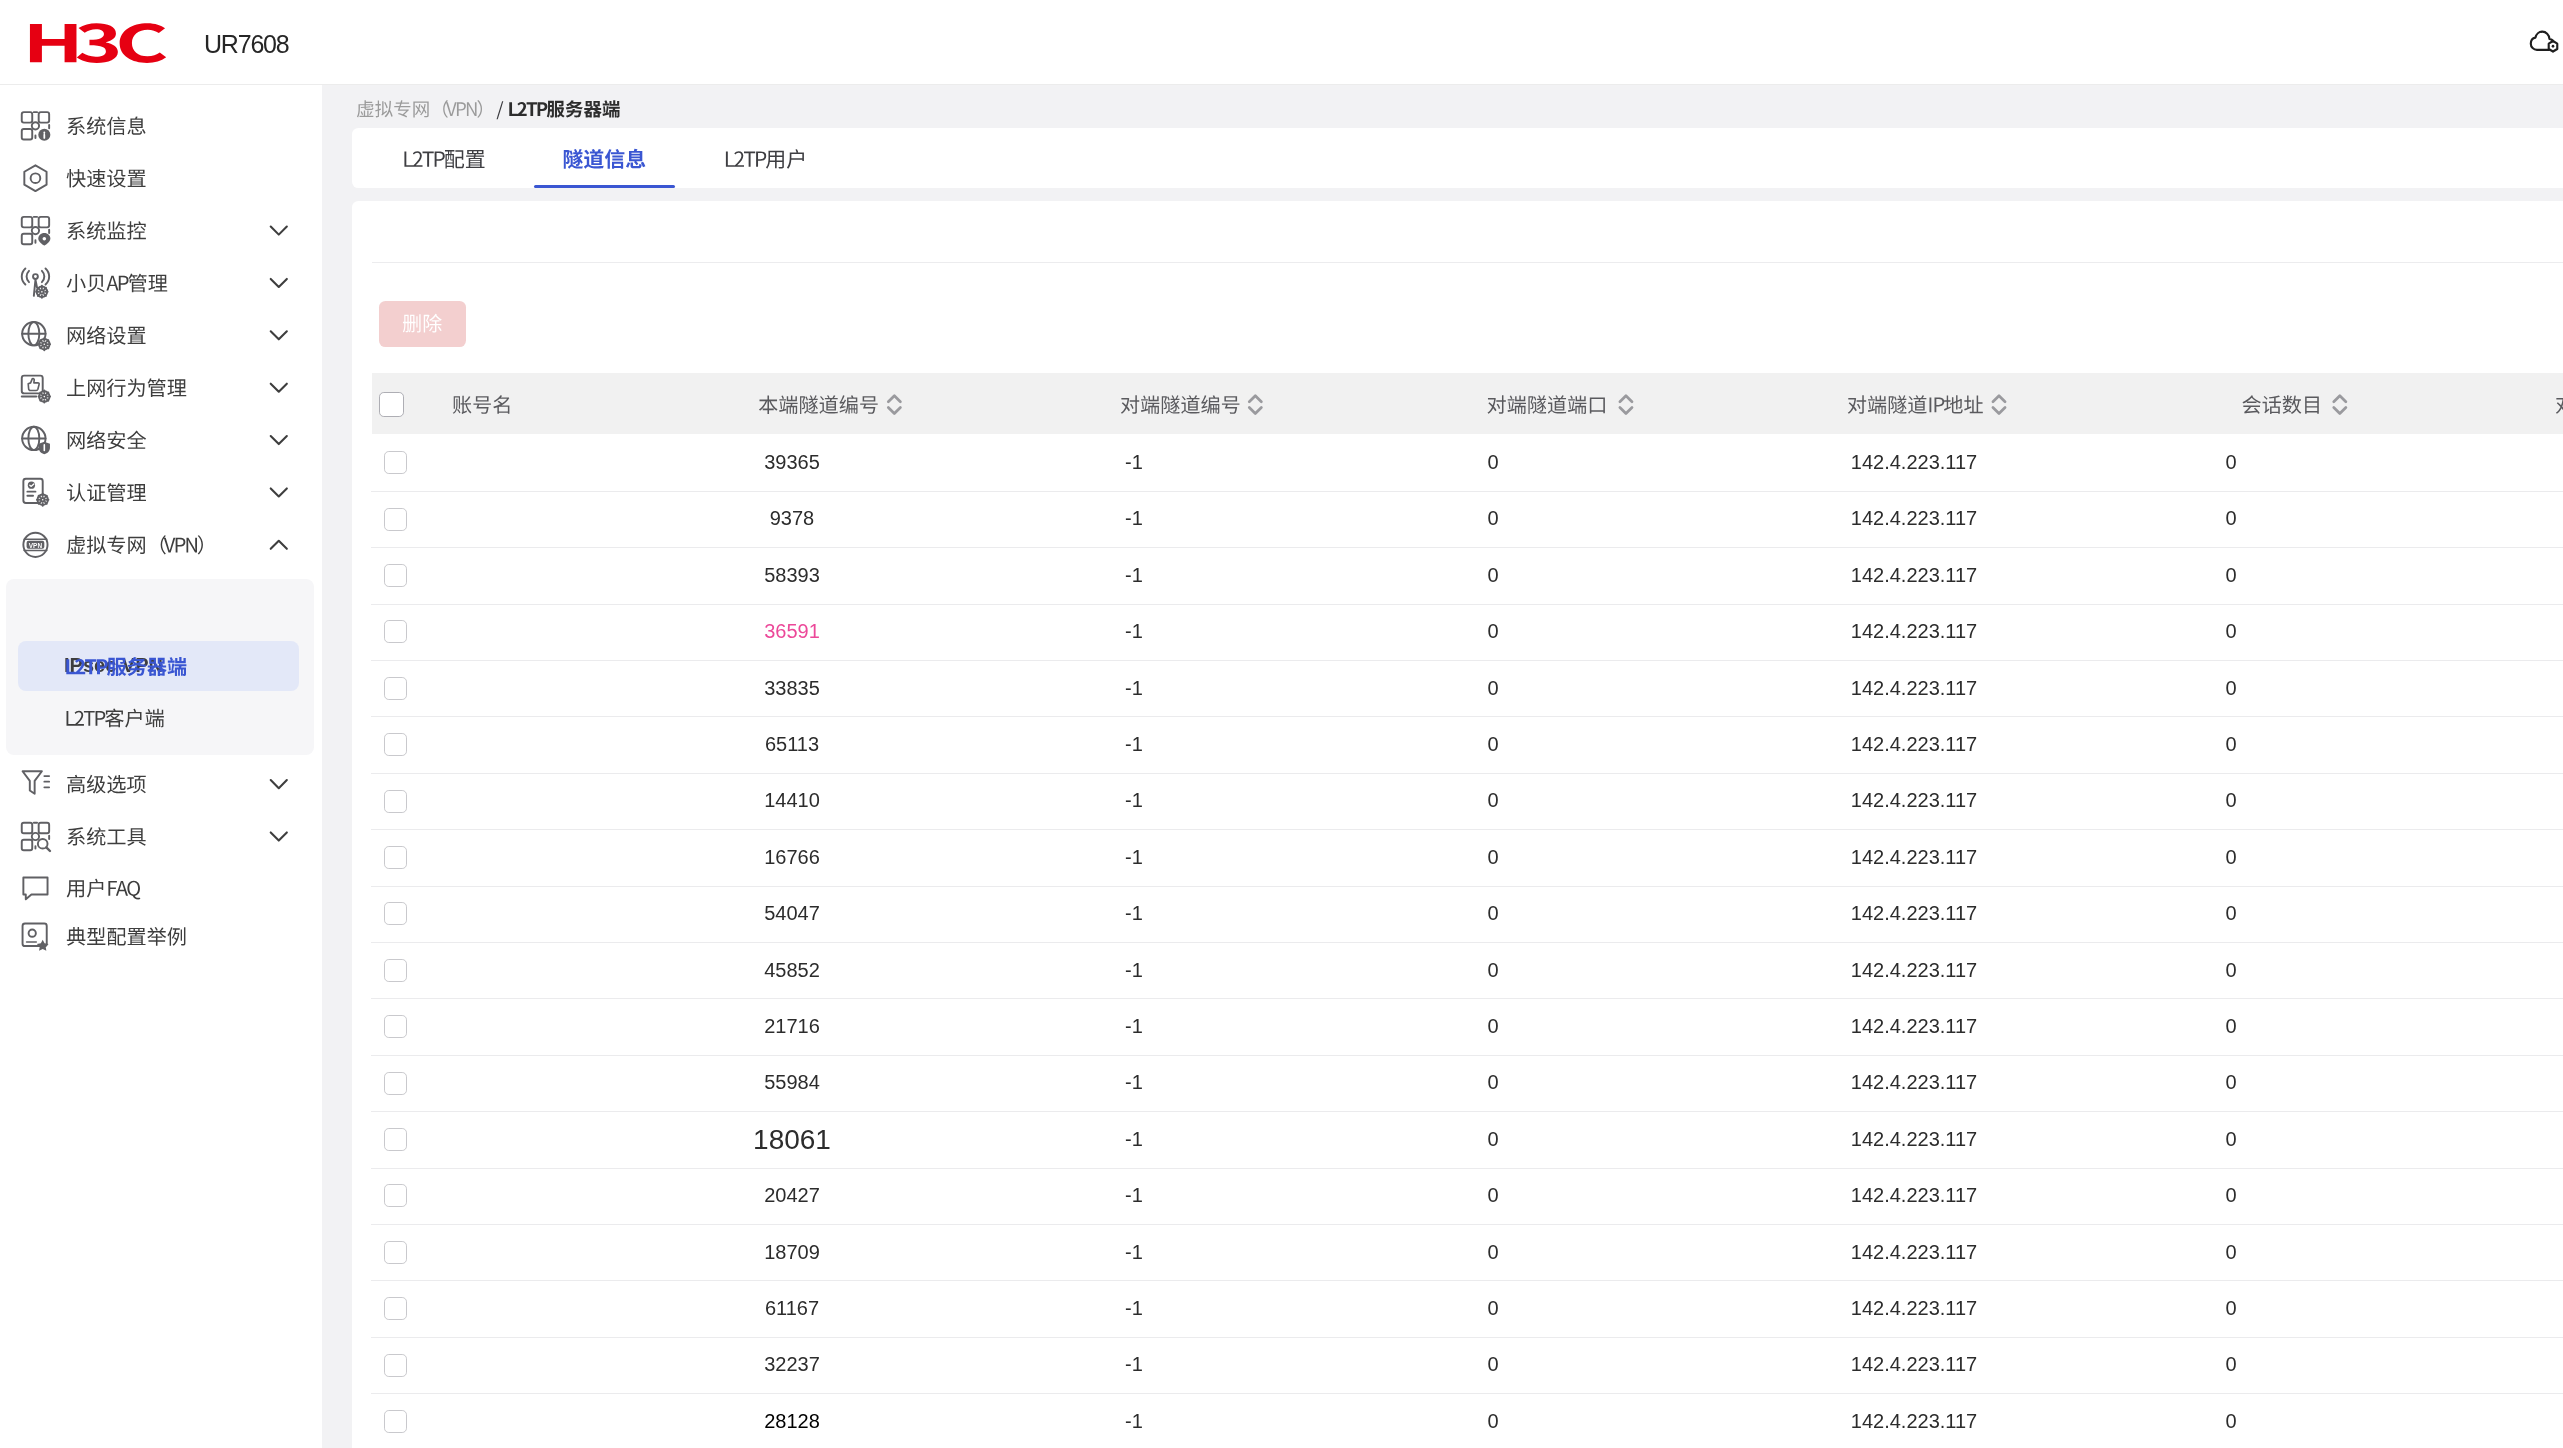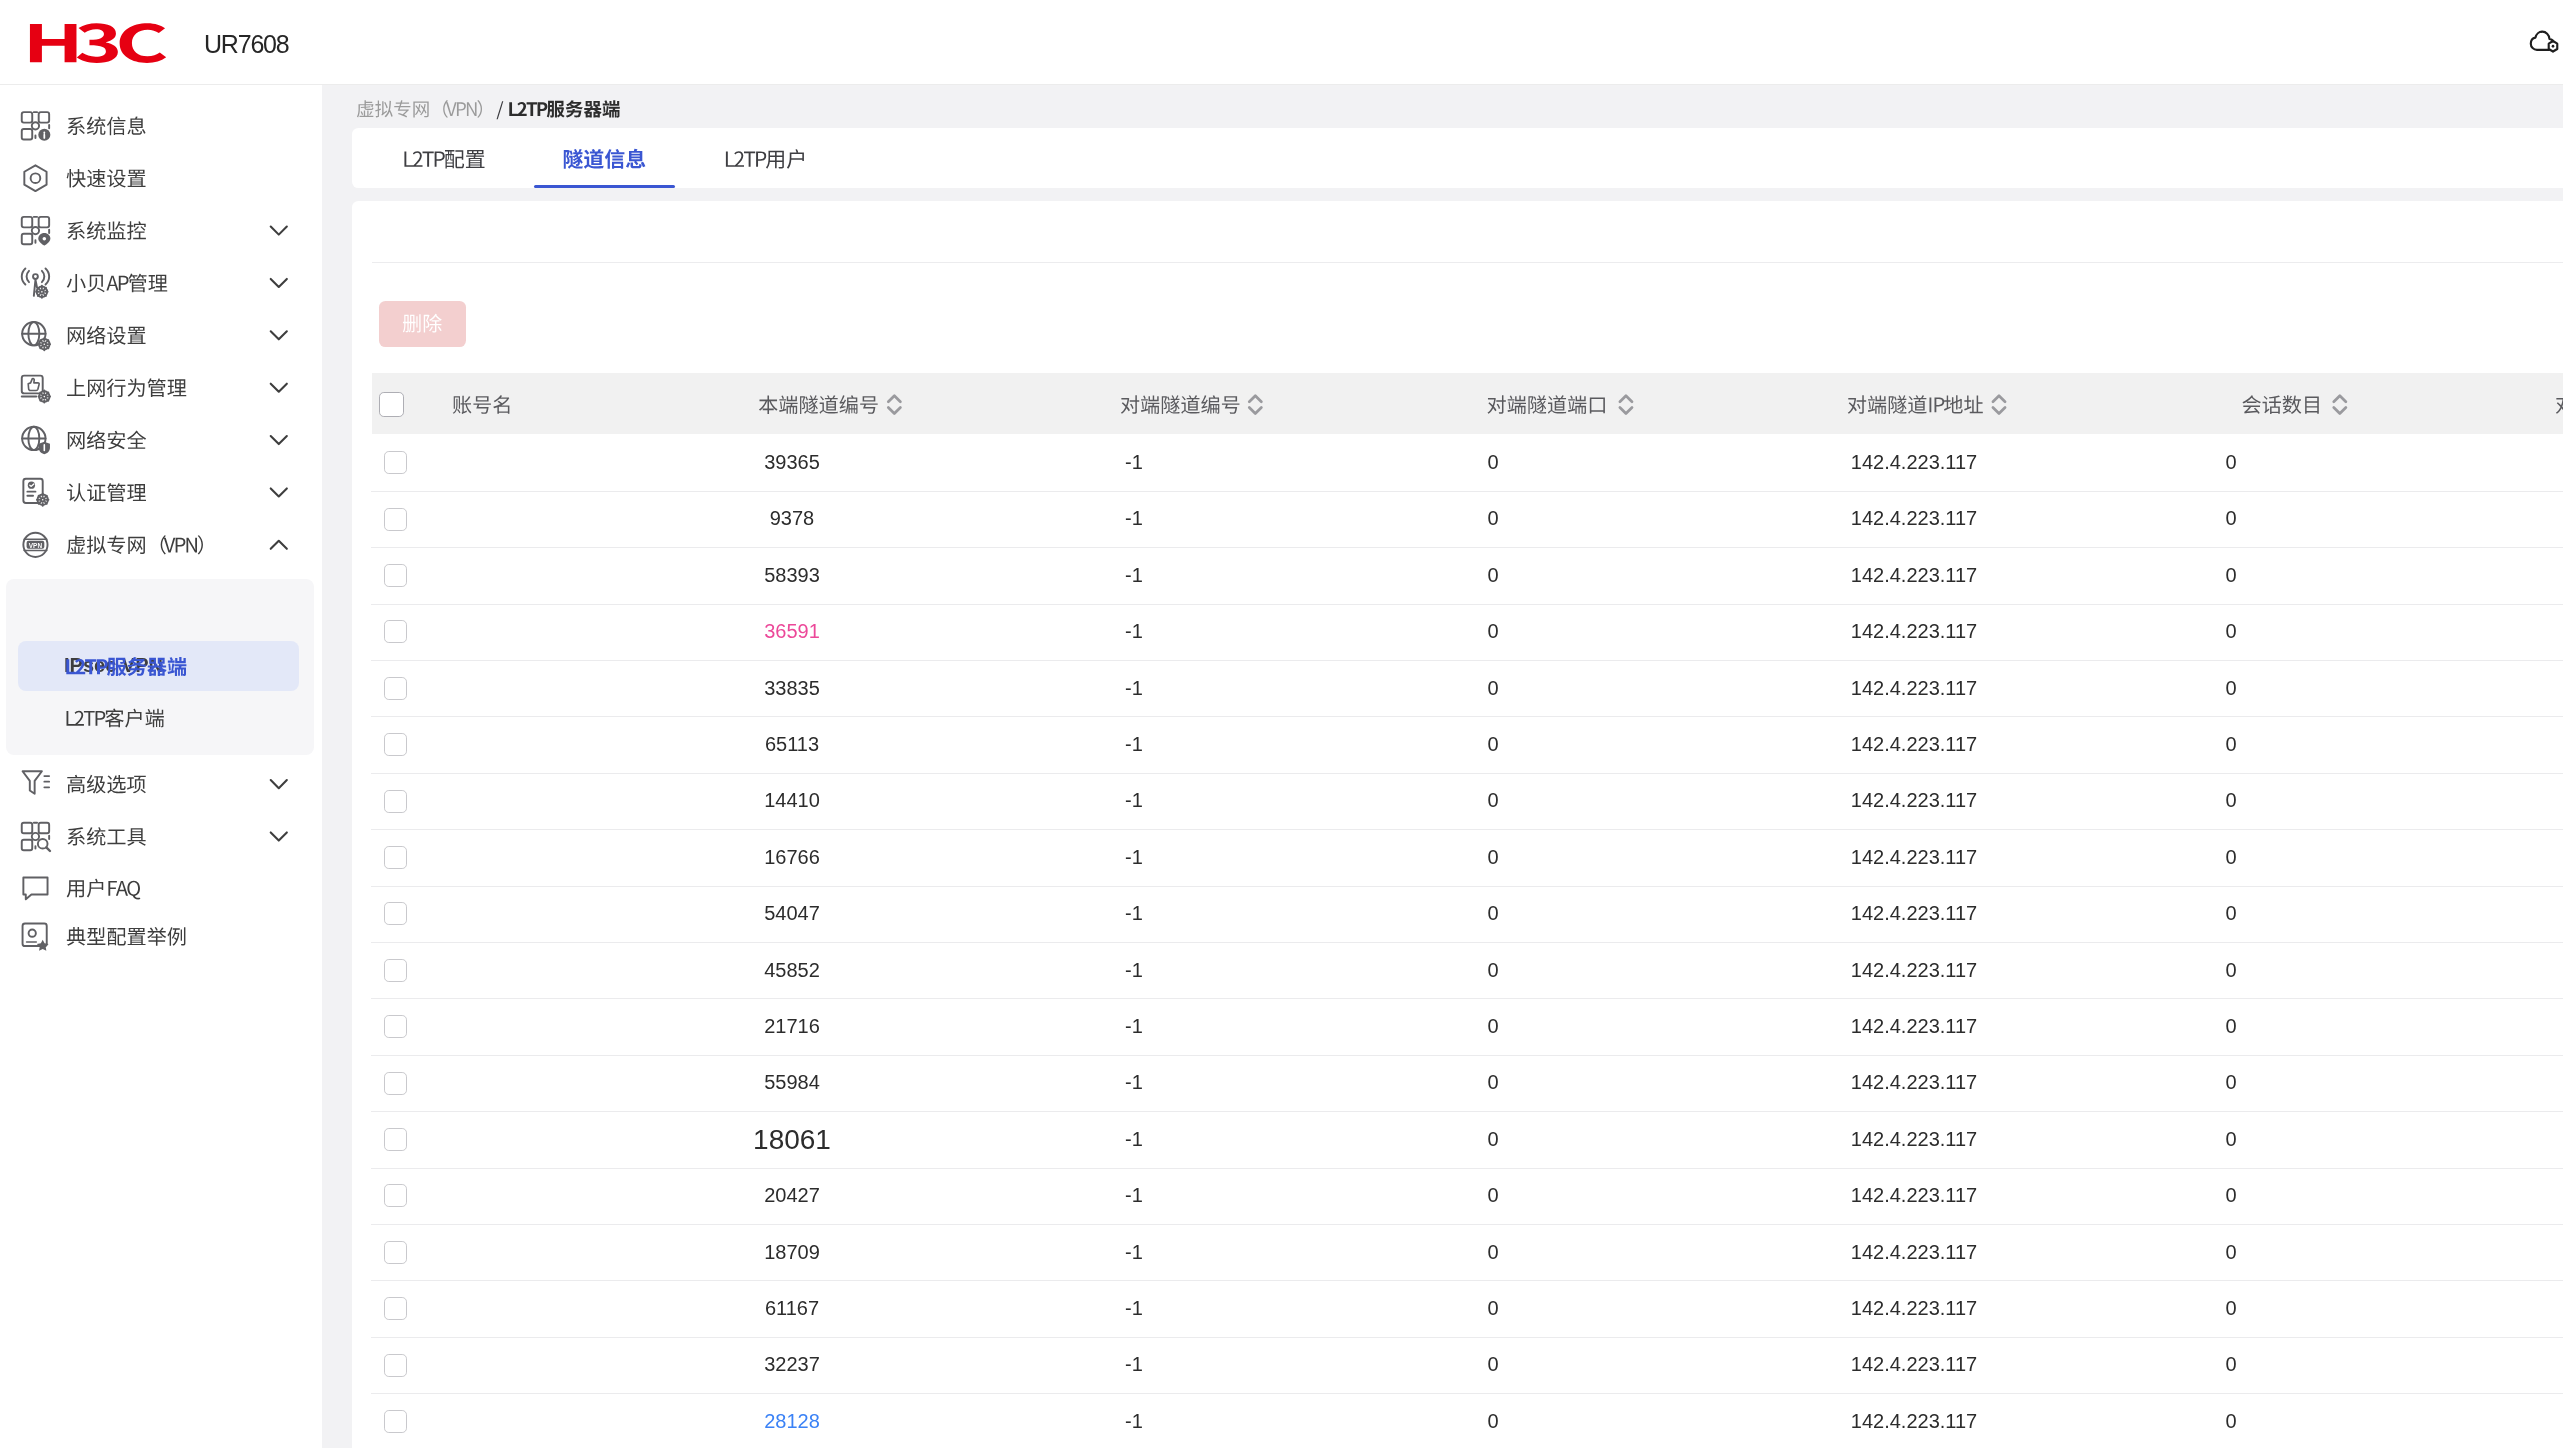--- a/index.html
+++ b/index.html
@@ -128,21 +128,21 @@
 <div style="position:absolute;left:792px;top:1296px;font-family:Liberation Sans,sans-serif;font-weight:400;font-size:20px;line-height:25px;color:#2c2c2c;white-space:pre;transform:translateX(-50%);">61167</div>
 <div style="position:absolute;left:1134px;top:1296px;font-family:Liberation Sans,sans-serif;font-weight:400;font-size:20px;line-height:25px;color:#2c2c2c;white-space:pre;transform:translateX(-50%);">-1</div>
 <div style="position:absolute;left:1493px;top:1296px;font-family:Liberation Sans,sans-serif;font-weight:400;font-size:20px;line-height:25px;color:#2c2c2c;white-space:pre;transform:translateX(-50%);">0</div>
 <div style="position:absolute;left:1914px;top:1296px;font-family:Liberation Sans,sans-serif;font-weight:400;font-size:20px;line-height:25px;color:#2c2c2c;white-space:pre;transform:translateX(-50%);">142.4.223.117</div>
 <div style="position:absolute;left:2231px;top:1296px;font-family:Liberation Sans,sans-serif;font-weight:400;font-size:20px;line-height:25px;color:#2c2c2c;white-space:pre;transform:translateX(-50%);">0</div>
 <div style="position:absolute;left:792px;top:1352px;font-family:Liberation Sans,sans-serif;font-weight:400;font-size:20px;line-height:25px;color:#2c2c2c;white-space:pre;transform:translateX(-50%);text-align:right;">32237</div>
 <div style="position:absolute;left:1134px;top:1352px;font-family:Liberation Sans,sans-serif;font-weight:400;font-size:20px;line-height:25px;color:#2c2c2c;white-space:pre;transform:translateX(-50%);">-1</div>
 <div style="position:absolute;left:1493px;top:1352px;font-family:Liberation Sans,sans-serif;font-weight:400;font-size:20px;line-height:25px;color:#2c2c2c;white-space:pre;transform:translateX(-50%);">0</div>
 <div style="position:absolute;left:1914px;top:1352px;font-family:Liberation Sans,sans-serif;font-weight:400;font-size:20px;line-height:25px;color:#2c2c2c;white-space:pre;transform:translateX(-50%);">142.4.223.117</div>
 <div style="position:absolute;left:2231px;top:1352px;font-family:Liberation Sans,sans-serif;font-weight:400;font-size:20px;line-height:25px;color:#2c2c2c;white-space:pre;transform:translateX(-50%);">0</div>
-<div style="position:absolute;left:792px;top:1409px;font-family:Liberation Sans,sans-serif;font-weight:400;font-size:20px;line-height:25px;color:#3b82f6;white-space:pre;transform:translateX(-50%);">28128</div>
+<div style="position:absolute;left:792px;top:1409px;font-family:Liberation Sans,sans-serif;font-weight:400;font-size:20px;line-height:25px;color:#000000;white-space:pre;transform:translateX(-50%);">28128</div>
 <div style="position:absolute;left:1134px;top:1409px;font-family:Liberation Sans,sans-serif;font-weight:400;font-size:20px;line-height:25px;color:#2c2c2c;white-space:pre;transform:translateX(-50%);">-1</div>
 <div style="position:absolute;left:1493px;top:1409px;font-family:Liberation Sans,sans-serif;font-weight:400;font-size:20px;line-height:25px;color:#2c2c2c;white-space:pre;transform:translateX(-50%);">0</div>
 <div style="position:absolute;left:1914px;top:1409px;font-family:Liberation Sans,sans-serif;font-weight:400;font-size:20px;line-height:25px;color:#2c2c2c;white-space:pre;transform:translateX(-50%);">142.4.223.117</div>
 <div style="position:absolute;left:2231px;top:1409px;font-family:Liberation Sans,sans-serif;font-weight:400;font-size:20px;line-height:25px;color:#2c2c2c;white-space:pre;transform:translateX(-50%);">0</div>
 <svg style="position:absolute;left:0;top:0" width="2563" height="1449" viewBox="0 0 3181 1798">
 <path transform="translate(28.0,77.0) scale(0.10048,-0.06400)" fill="#e60012" d="M91.0 0.0H239.0V320.0H519.0V0.0H666.0V741.0H519.0V448.0H239.0V741.0H91.0Z M916.4 -14.0C1058.4 -14.0 1177.4 64.0 1177.4 200.0C1177.4 298.0 1113.4 360.0 1030.4 383.0V388.0C1108.4 419.0 1153.4 477.0 1153.4 557.0C1153.4 684.0 1056.4 754.0 913.4 754.0C826.4 754.0 755.4 719.0 691.4 664.0L767.4 573.0C810.4 614.0 853.4 638.0 906.4 638.0C969.4 638.0 1005.4 604.0 1005.4 546.0C1005.4 479.0 961.4 433.0 826.4 433.0V327.0C986.4 327.0 1029.4 282.0 1029.4 209.0C1029.4 143.0 978.4 106.0 903.4 106.0C835.4 106.0 782.4 139.0 738.4 182.0L669.4 89.0C721.4 30.0 800.4 -14.0 916.4 -14.0Z M1536.9 -14.0C1633.9 -14.0 1712.9 24.0 1773.9 95.0L1694.9 187.0C1655.9 144.0 1606.9 114.0 1542.9 114.0C1425.9 114.0 1350.9 211.0 1350.9 372.0C1350.9 531.0 1433.9 627.0 1545.9 627.0C1601.9 627.0 1644.9 601.0 1682.9 565.0L1759.9 659.0C1711.9 709.0 1637.9 754.0 1542.9 754.0C1355.9 754.0 1198.9 611.0 1198.9 367.0C1198.9 120.0 1350.9 -14.0 1536.9 -14.0Z"></path>
 <path transform="translate(82.0,165.5) scale(0.02500,-0.02500)" fill="#3e3e3e" d="M286.0 224.0C233.0 152.0 150.0 78.0 70.0 30.0C90.0 19.0 121.0 -6.0 136.0 -20.0C212.0 34.0 301.0 116.0 361.0 197.0ZM636.0 190.0C719.0 126.0 822.0 34.0 872.0 -22.0L936.0 23.0C882.0 80.0 779.0 168.0 695.0 229.0ZM664.0 444.0C690.0 420.0 718.0 392.0 745.0 363.0L305.0 334.0C455.0 408.0 608.0 500.0 756.0 612.0L698.0 660.0C648.0 619.0 593.0 580.0 540.0 543.0L295.0 531.0C367.0 582.0 440.0 646.0 507.0 716.0C637.0 729.0 760.0 747.0 855.0 770.0L803.0 833.0C641.0 792.0 350.0 765.0 107.0 753.0C115.0 736.0 124.0 706.0 126.0 688.0C214.0 692.0 308.0 698.0 401.0 706.0C336.0 638.0 262.0 578.0 236.0 561.0C206.0 539.0 182.0 524.0 162.0 521.0C170.0 502.0 181.0 469.0 183.0 454.0C204.0 462.0 235.0 466.0 438.0 478.0C353.0 425.0 280.0 385.0 245.0 369.0C183.0 338.0 138.0 319.0 106.0 315.0C115.0 295.0 126.0 260.0 129.0 245.0C157.0 256.0 196.0 261.0 471.0 282.0V20.0C471.0 9.0 468.0 5.0 451.0 4.0C435.0 3.0 380.0 3.0 320.0 6.0C332.0 -15.0 345.0 -47.0 349.0 -69.0C422.0 -69.0 472.0 -68.0 505.0 -56.0C539.0 -44.0 547.0 -23.0 547.0 19.0V288.0L796.0 306.0C825.0 273.0 849.0 242.0 866.0 216.0L926.0 252.0C885.0 313.0 799.0 405.0 722.0 474.0Z M1698.0 352.0V36.0C1698.0 -38.0 1715.0 -60.0 1785.0 -60.0C1799.0 -60.0 1859.0 -60.0 1873.0 -60.0C1935.0 -60.0 1953.0 -22.0 1958.0 114.0C1939.0 119.0 1909.0 131.0 1894.0 145.0C1891.0 24.0 1887.0 6.0 1865.0 6.0C1853.0 6.0 1806.0 6.0 1797.0 6.0C1775.0 6.0 1772.0 9.0 1772.0 36.0V352.0ZM1510.0 350.0C1504.0 152.0 1481.0 45.0 1317.0 -16.0C1334.0 -30.0 1355.0 -58.0 1364.0 -77.0C1545.0 -3.0 1576.0 126.0 1584.0 350.0ZM1042.0 53.0 1059.0 -21.0C1149.0 8.0 1267.0 45.0 1379.0 82.0L1367.0 147.0C1246.0 111.0 1123.0 74.0 1042.0 53.0ZM1595.0 824.0C1614.0 783.0 1639.0 729.0 1649.0 695.0H1407.0V627.0H1587.0C1542.0 565.0 1473.0 473.0 1450.0 451.0C1431.0 433.0 1406.0 426.0 1387.0 421.0C1395.0 405.0 1409.0 367.0 1412.0 348.0C1440.0 360.0 1482.0 365.0 1845.0 399.0C1861.0 372.0 1876.0 346.0 1886.0 326.0L1949.0 361.0C1919.0 419.0 1854.0 513.0 1800.0 583.0L1741.0 553.0C1763.0 524.0 1786.0 491.0 1807.0 458.0L1532.0 435.0C1577.0 490.0 1634.0 568.0 1676.0 627.0H1948.0V695.0H1660.0L1724.0 715.0C1712.0 747.0 1687.0 802.0 1664.0 842.0ZM1060.0 423.0C1075.0 430.0 1098.0 435.0 1218.0 452.0C1175.0 389.0 1136.0 340.0 1118.0 321.0C1086.0 284.0 1063.0 259.0 1041.0 255.0C1050.0 235.0 1062.0 198.0 1066.0 182.0C1087.0 195.0 1121.0 206.0 1369.0 260.0C1367.0 276.0 1366.0 305.0 1368.0 326.0L1179.0 289.0C1255.0 377.0 1330.0 484.0 1393.0 592.0L1326.0 632.0C1307.0 595.0 1286.0 557.0 1263.0 522.0L1140.0 509.0C1202.0 595.0 1264.0 704.0 1310.0 809.0L1234.0 844.0C1190.0 723.0 1116.0 594.0 1092.0 561.0C1070.0 527.0 1051.0 504.0 1033.0 500.0C1043.0 479.0 1055.0 439.0 1060.0 423.0Z M2382.0 531.0V469.0H2869.0V531.0ZM2382.0 389.0V328.0H2869.0V389.0ZM2310.0 675.0V611.0H2947.0V675.0ZM2541.0 815.0C2568.0 773.0 2598.0 716.0 2612.0 680.0L2679.0 710.0C2665.0 745.0 2635.0 799.0 2606.0 840.0ZM2369.0 243.0V-80.0H2434.0V-40.0H2811.0V-77.0H2879.0V243.0ZM2434.0 22.0V181.0H2811.0V22.0ZM2256.0 836.0C2205.0 685.0 2122.0 535.0 2032.0 437.0C2045.0 420.0 2067.0 383.0 2074.0 367.0C2107.0 404.0 2139.0 448.0 2169.0 495.0V-83.0H2238.0V616.0C2271.0 680.0 2300.0 748.0 2323.0 816.0Z M3266.0 550.0H3730.0V470.0H3266.0ZM3266.0 412.0H3730.0V331.0H3266.0ZM3266.0 687.0H3730.0V607.0H3266.0ZM3262.0 202.0V39.0C3262.0 -41.0 3293.0 -62.0 3409.0 -62.0C3433.0 -62.0 3614.0 -62.0 3639.0 -62.0C3736.0 -62.0 3761.0 -32.0 3771.0 96.0C3750.0 100.0 3718.0 111.0 3701.0 123.0C3696.0 21.0 3688.0 7.0 3634.0 7.0C3594.0 7.0 3443.0 7.0 3413.0 7.0C3349.0 7.0 3337.0 12.0 3337.0 40.0V202.0ZM3763.0 192.0C3809.0 129.0 3857.0 43.0 3874.0 -12.0L3945.0 20.0C3926.0 75.0 3877.0 159.0 3830.0 220.0ZM3148.0 204.0C3124.0 141.0 3085.0 55.0 3045.0 0.0L3114.0 -33.0C3151.0 25.0 3187.0 113.0 3212.0 176.0ZM3419.0 240.0C3470.0 193.0 3528.0 126.0 3553.0 81.0L3614.0 119.0C3587.0 162.0 3530.0 226.0 3478.0 271.0H3805.0V747.0H3506.0C3521.0 773.0 3538.0 804.0 3553.0 835.0L3465.0 850.0C3457.0 821.0 3441.0 780.0 3428.0 747.0H3194.0V271.0H3473.0Z"></path>
 <path transform="translate(82.0,230.5) scale(0.02500,-0.02500)" fill="#3e3e3e" d="M170.0 840.0V-79.0H245.0V840.0ZM80.0 647.0C73.0 566.0 55.0 456.0 28.0 390.0L87.0 369.0C114.0 442.0 132.0 558.0 137.0 639.0ZM247.0 656.0C277.0 596.0 309.0 517.0 321.0 469.0L377.0 497.0C365.0 544.0 331.0 621.0 300.0 679.0ZM805.0 381.0H650.0C654.0 424.0 655.0 466.0 655.0 507.0V610.0H805.0ZM580.0 840.0V681.0H384.0V610.0H580.0V507.0C580.0 467.0 579.0 424.0 575.0 381.0H330.0V308.0H565.0C539.0 185.0 473.0 62.0 297.0 -26.0C314.0 -40.0 340.0 -68.0 350.0 -84.0C518.0 9.0 594.0 133.0 628.0 260.0C686.0 103.0 779.0 -21.0 920.0 -83.0C931.0 -61.0 956.0 -29.0 974.0 -13.0C834.0 38.0 738.0 160.0 684.0 308.0H965.0V381.0H879.0V681.0H655.0V840.0Z M1068.0 760.0C1124.0 708.0 1192.0 634.0 1223.0 587.0L1283.0 632.0C1250.0 679.0 1181.0 750.0 1125.0 799.0ZM1266.0 483.0H1048.0V413.0H1194.0V100.0C1148.0 84.0 1095.0 42.0 1042.0 -9.0L1089.0 -72.0C1142.0 -10.0 1194.0 43.0 1231.0 43.0C1254.0 43.0 1285.0 14.0 1327.0 -11.0C1397.0 -50.0 1482.0 -61.0 1600.0 -61.0C1695.0 -61.0 1869.0 -55.0 1941.0 -50.0C1942.0 -29.0 1954.0 5.0 1962.0 24.0C1865.0 14.0 1717.0 7.0 1602.0 7.0C1494.0 7.0 1408.0 13.0 1344.0 50.0C1309.0 69.0 1286.0 87.0 1266.0 97.0ZM1428.0 528.0H1587.0V400.0H1428.0ZM1660.0 528.0H1827.0V400.0H1660.0ZM1587.0 839.0V736.0H1318.0V671.0H1587.0V588.0H1358.0V340.0H1554.0C1496.0 255.0 1398.0 174.0 1306.0 135.0C1322.0 121.0 1344.0 96.0 1355.0 78.0C1437.0 121.0 1525.0 198.0 1587.0 283.0V49.0H1660.0V281.0C1744.0 220.0 1833.0 147.0 1880.0 95.0L1928.0 145.0C1875.0 201.0 1773.0 279.0 1684.0 340.0H1899.0V588.0H1660.0V671.0H1945.0V736.0H1660.0V839.0Z M2122.0 776.0C2175.0 729.0 2242.0 662.0 2273.0 619.0L2324.0 672.0C2292.0 713.0 2225.0 778.0 2171.0 822.0ZM2043.0 526.0V454.0H2184.0V95.0C2184.0 49.0 2153.0 16.0 2134.0 4.0C2148.0 -11.0 2168.0 -42.0 2175.0 -60.0C2190.0 -40.0 2217.0 -20.0 2395.0 112.0C2386.0 127.0 2374.0 155.0 2368.0 175.0L2257.0 94.0V526.0ZM2491.0 804.0V693.0C2491.0 619.0 2469.0 536.0 2337.0 476.0C2351.0 464.0 2377.0 435.0 2386.0 420.0C2530.0 489.0 2562.0 597.0 2562.0 691.0V734.0H2739.0V573.0C2739.0 497.0 2753.0 469.0 2823.0 469.0C2834.0 469.0 2883.0 469.0 2898.0 469.0C2918.0 469.0 2939.0 470.0 2951.0 474.0C2948.0 491.0 2946.0 520.0 2944.0 539.0C2932.0 536.0 2911.0 534.0 2897.0 534.0C2884.0 534.0 2839.0 534.0 2828.0 534.0C2812.0 534.0 2810.0 543.0 2810.0 572.0V804.0ZM2805.0 328.0C2769.0 248.0 2715.0 182.0 2649.0 129.0C2582.0 184.0 2529.0 251.0 2493.0 328.0ZM2384.0 398.0V328.0H2436.0L2422.0 323.0C2462.0 231.0 2519.0 151.0 2590.0 86.0C2515.0 38.0 2429.0 5.0 2341.0 -15.0C2355.0 -31.0 2371.0 -61.0 2377.0 -80.0C2474.0 -54.0 2566.0 -16.0 2647.0 39.0C2723.0 -17.0 2814.0 -58.0 2917.0 -83.0C2926.0 -62.0 2947.0 -32.0 2963.0 -16.0C2867.0 4.0 2781.0 39.0 2708.0 86.0C2793.0 160.0 2861.0 256.0 2901.0 381.0L2855.0 401.0L2842.0 398.0Z M3651.0 748.0H3820.0V658.0H3651.0ZM3417.0 748.0H3582.0V658.0H3417.0ZM3189.0 748.0H3348.0V658.0H3189.0ZM3190.0 427.0V6.0H3057.0V-50.0H3945.0V6.0H3808.0V427.0H3495.0L3509.0 486.0H3922.0V545.0H3520.0L3531.0 603.0H3895.0V802.0H3117.0V603.0H3454.0L3446.0 545.0H3068.0V486.0H3436.0L3424.0 427.0ZM3262.0 6.0V68.0H3734.0V6.0ZM3262.0 275.0H3734.0V217.0H3262.0ZM3262.0 320.0V376.0H3734.0V320.0ZM3262.0 172.0H3734.0V113.0H3262.0Z"></path>
 <path transform="translate(82.0,295.5) scale(0.02500,-0.02500)" fill="#3e3e3e" d="M286.0 224.0C233.0 152.0 150.0 78.0 70.0 30.0C90.0 19.0 121.0 -6.0 136.0 -20.0C212.0 34.0 301.0 116.0 361.0 197.0ZM636.0 190.0C719.0 126.0 822.0 34.0 872.0 -22.0L936.0 23.0C882.0 80.0 779.0 168.0 695.0 229.0ZM664.0 444.0C690.0 420.0 718.0 392.0 745.0 363.0L305.0 334.0C455.0 408.0 608.0 500.0 756.0 612.0L698.0 660.0C648.0 619.0 593.0 580.0 540.0 543.0L295.0 531.0C367.0 582.0 440.0 646.0 507.0 716.0C637.0 729.0 760.0 747.0 855.0 770.0L803.0 833.0C641.0 792.0 350.0 765.0 107.0 753.0C115.0 736.0 124.0 706.0 126.0 688.0C214.0 692.0 308.0 698.0 401.0 706.0C336.0 638.0 262.0 578.0 236.0 561.0C206.0 539.0 182.0 524.0 162.0 521.0C170.0 502.0 181.0 469.0 183.0 454.0C204.0 462.0 235.0 466.0 438.0 478.0C353.0 425.0 280.0 385.0 245.0 369.0C183.0 338.0 138.0 319.0 106.0 315.0C115.0 295.0 126.0 260.0 129.0 245.0C157.0 256.0 196.0 261.0 471.0 282.0V20.0C471.0 9.0 468.0 5.0 451.0 4.0C435.0 3.0 380.0 3.0 320.0 6.0C332.0 -15.0 345.0 -47.0 349.0 -69.0C422.0 -69.0 472.0 -68.0 505.0 -56.0C539.0 -44.0 547.0 -23.0 547.0 19.0V288.0L796.0 306.0C825.0 273.0 849.0 242.0 866.0 216.0L926.0 252.0C885.0 313.0 799.0 405.0 722.0 474.0Z M1698.0 352.0V36.0C1698.0 -38.0 1715.0 -60.0 1785.0 -60.0C1799.0 -60.0 1859.0 -60.0 1873.0 -60.0C1935.0 -60.0 1953.0 -22.0 1958.0 114.0C1939.0 119.0 1909.0 131.0 1894.0 145.0C1891.0 24.0 1887.0 6.0 1865.0 6.0C1853.0 6.0 1806.0 6.0 1797.0 6.0C1775.0 6.0 1772.0 9.0 1772.0 36.0V352.0ZM1510.0 350.0C1504.0 152.0 1481.0 45.0 1317.0 -16.0C1334.0 -30.0 1355.0 -58.0 1364.0 -77.0C1545.0 -3.0 1576.0 126.0 1584.0 350.0ZM1042.0 53.0 1059.0 -21.0C1149.0 8.0 1267.0 45.0 1379.0 82.0L1367.0 147.0C1246.0 111.0 1123.0 74.0 1042.0 53.0ZM1595.0 824.0C1614.0 783.0 1639.0 729.0 1649.0 695.0H1407.0V627.0H1587.0C1542.0 565.0 1473.0 473.0 1450.0 451.0C1431.0 433.0 1406.0 426.0 1387.0 421.0C1395.0 405.0 1409.0 367.0 1412.0 348.0C1440.0 360.0 1482.0 365.0 1845.0 399.0C1861.0 372.0 1876.0 346.0 1886.0 326.0L1949.0 361.0C1919.0 419.0 1854.0 513.0 1800.0 583.0L1741.0 553.0C1763.0 524.0 1786.0 491.0 1807.0 458.0L1532.0 435.0C1577.0 490.0 1634.0 568.0 1676.0 627.0H1948.0V695.0H1660.0L1724.0 715.0C1712.0 747.0 1687.0 802.0 1664.0 842.0ZM1060.0 423.0C1075.0 430.0 1098.0 435.0 1218.0 452.0C1175.0 389.0 1136.0 340.0 1118.0 321.0C1086.0 284.0 1063.0 259.0 1041.0 255.0C1050.0 235.0 1062.0 198.0 1066.0 182.0C1087.0 195.0 1121.0 206.0 1369.0 260.0C1367.0 276.0 1366.0 305.0 1368.0 326.0L1179.0 289.0C1255.0 377.0 1330.0 484.0 1393.0 592.0L1326.0 632.0C1307.0 595.0 1286.0 557.0 1263.0 522.0L1140.0 509.0C1202.0 595.0 1264.0 704.0 1310.0 809.0L1234.0 844.0C1190.0 723.0 1116.0 594.0 1092.0 561.0C1070.0 527.0 1051.0 504.0 1033.0 500.0C1043.0 479.0 1055.0 439.0 1060.0 423.0Z M2634.0 521.0C2705.0 471.0 2793.0 400.0 2834.0 353.0L2894.0 399.0C2850.0 445.0 2762.0 514.0 2691.0 561.0ZM2317.0 837.0V361.0H2392.0V837.0ZM2121.0 803.0V393.0H2194.0V803.0ZM2616.0 838.0C2580.0 691.0 2515.0 551.0 2429.0 463.0C2447.0 452.0 2479.0 429.0 2491.0 418.0C2541.0 474.0 2585.0 548.0 2622.0 631.0H2944.0V699.0H2650.0C2665.0 739.0 2678.0 781.0 2689.0 824.0ZM2160.0 301.0V15.0H2046.0V-53.0H2957.0V15.0H2849.0V301.0ZM2230.0 15.0V236.0H2364.0V15.0ZM2434.0 15.0V236.0H2570.0V15.0ZM2639.0 15.0V236.0H2776.0V15.0Z M3695.0 553.0C3758.0 496.0 3843.0 415.0 3884.0 369.0L3933.0 418.0C3889.0 463.0 3804.0 540.0 3741.0 594.0ZM3560.0 593.0C3513.0 527.0 3440.0 460.0 3370.0 415.0C3384.0 402.0 3408.0 372.0 3417.0 358.0C3489.0 410.0 3572.0 491.0 3626.0 569.0ZM3164.0 841.0V646.0H3043.0V575.0H3164.0V336.0C3114.0 319.0 3068.0 305.0 3032.0 294.0L3049.0 219.0L3164.0 261.0V16.0C3164.0 2.0 3159.0 -2.0 3147.0 -2.0C3135.0 -3.0 3096.0 -3.0 3053.0 -2.0C3063.0 -22.0 3072.0 -53.0 3074.0 -71.0C3137.0 -72.0 3177.0 -69.0 3200.0 -58.0C3225.0 -46.0 3234.0 -25.0 3234.0 16.0V286.0L3342.0 325.0L3330.0 394.0L3234.0 360.0V575.0H3338.0V646.0H3234.0V841.0ZM3332.0 20.0V-47.0H3964.0V20.0H3689.0V271.0H3893.0V338.0H3413.0V271.0H3613.0V20.0ZM3588.0 823.0C3602.0 792.0 3619.0 752.0 3631.0 719.0H3367.0V544.0H3435.0V653.0H3882.0V554.0H3954.0V719.0H3712.0C3700.0 754.0 3678.0 802.0 3658.0 841.0Z"></path>
 <path transform="translate(82.0,360.5) scale(0.02500,-0.02500)" fill="#3e3e3e" d="M464.0 826.0V24.0C464.0 4.0 456.0 -2.0 436.0 -3.0C415.0 -4.0 343.0 -5.0 270.0 -2.0C282.0 -23.0 296.0 -59.0 301.0 -80.0C395.0 -81.0 457.0 -79.0 494.0 -66.0C530.0 -54.0 545.0 -31.0 545.0 24.0V826.0ZM705.0 571.0C791.0 427.0 872.0 240.0 895.0 121.0L976.0 154.0C950.0 274.0 865.0 458.0 777.0 598.0ZM202.0 591.0C177.0 457.0 121.0 284.0 32.0 178.0C53.0 169.0 86.0 151.0 103.0 138.0C194.0 249.0 253.0 430.0 286.0 577.0Z M1463.0 645.0V431.0C1463.0 285.0 1438.0 106.0 1056.0 -18.0C1074.0 -33.0 1097.0 -63.0 1106.0 -79.0C1498.0 58.0 1541.0 260.0 1541.0 431.0V645.0ZM1530.0 107.0C1647.0 57.0 1797.0 -23.0 1871.0 -76.0L1917.0 -16.0C1838.0 38.0 1686.0 112.0 1572.0 159.0ZM1177.0 787.0V196.0H1253.0V718.0H1749.0V198.0H1827.0V787.0Z M2004.0 0.0H2097.0L2168.0 224.0H2436.0L2506.0 0.0H2604.0L2355.0 733.0H2252.0ZM2191.0 297.0 2227.0 410.0C2253.0 493.0 2277.0 572.0 2300.0 658.0H2304.0C2328.0 573.0 2351.0 493.0 2378.0 410.0L2413.0 297.0Z M2617.8 0.0H2709.8V292.0H2830.8C2991.8 292.0 3100.8 363.0 3100.8 518.0C3100.8 678.0 2990.8 733.0 2826.8 733.0H2617.8ZM2709.8 367.0V658.0H2814.8C2943.8 658.0 3008.8 625.0 3008.8 518.0C3008.8 413.0 2947.8 367.0 2818.8 367.0Z M3265.9 438.0V-81.0H3341.9V-47.0H3825.9V-79.0H3899.9V168.0H3341.9V237.0H3846.9V438.0ZM3825.9 12.0H3341.9V109.0H3825.9ZM3494.9 623.0C3505.9 603.0 3516.9 580.0 3525.9 559.0H3155.9V394.0H3228.9V500.0H3893.9V394.0H3969.9V559.0H3602.9C3593.9 584.0 3576.9 614.0 3561.9 637.0ZM3341.9 380.0H3773.9V294.0H3341.9ZM3221.9 844.0C3196.9 757.0 3152.9 672.0 3097.9 616.0C3116.9 607.0 3147.9 590.0 3162.9 580.0C3191.9 613.0 3218.9 656.0 3243.9 703.0H3312.9C3334.9 666.0 3356.9 621.0 3365.9 592.0L3429.9 614.0C3421.9 638.0 3404.9 672.0 3385.9 703.0H3538.9V758.0H3268.9C3278.9 782.0 3287.9 806.0 3294.9 830.0ZM3644.9 842.0C3626.9 769.0 3591.9 699.0 3546.9 651.0C3564.9 642.0 3595.9 626.0 3608.9 616.0C3629.9 640.0 3649.9 669.0 3666.9 702.0H3737.9C3767.9 665.0 3796.9 618.0 3809.9 589.0L3870.9 616.0C3859.9 640.0 3838.9 672.0 3815.9 702.0H3994.9V758.0H3692.9C3702.9 781.0 3710.9 805.0 3717.9 829.0Z M4530.9 540.0H4683.9V411.0H4530.9ZM4748.9 540.0H4901.9V411.0H4748.9ZM4530.9 728.0H4683.9V601.0H4530.9ZM4748.9 728.0H4901.9V601.0H4748.9ZM4372.9 22.0V-47.0H5021.9V22.0H4754.9V160.0H4987.9V228.0H4754.9V346.0H4973.9V794.0H4461.9V346.0H4677.9V228.0H4449.9V160.0H4677.9V22.0ZM4089.9 100.0 4108.9 24.0C4196.9 53.0 4311.9 92.0 4419.9 128.0L4406.9 201.0L4296.9 164.0V413.0H4397.9V483.0H4296.9V702.0H4412.9V772.0H4100.9V702.0H4224.9V483.0H4110.9V413.0H4224.9V141.0C4173.9 125.0 4127.9 111.0 4089.9 100.0Z"></path>

